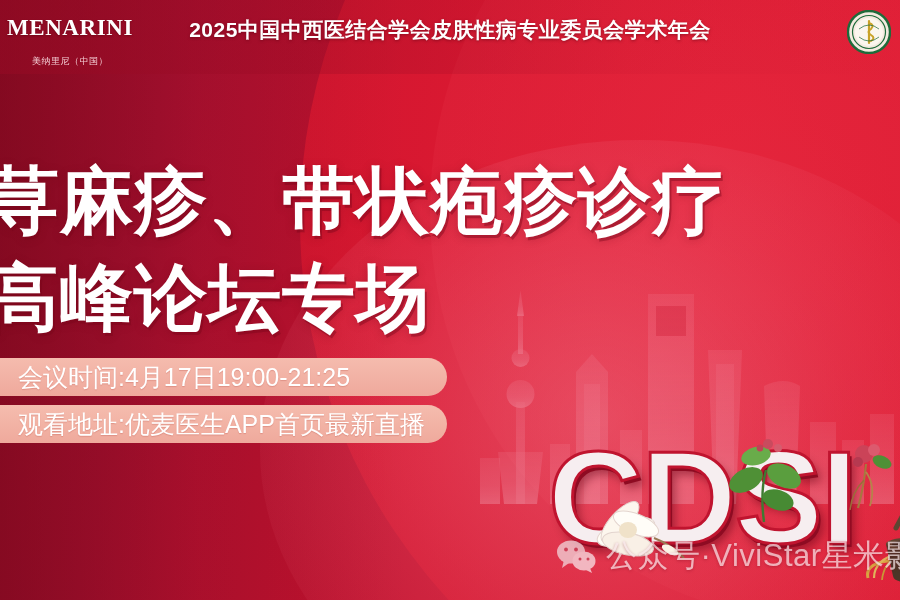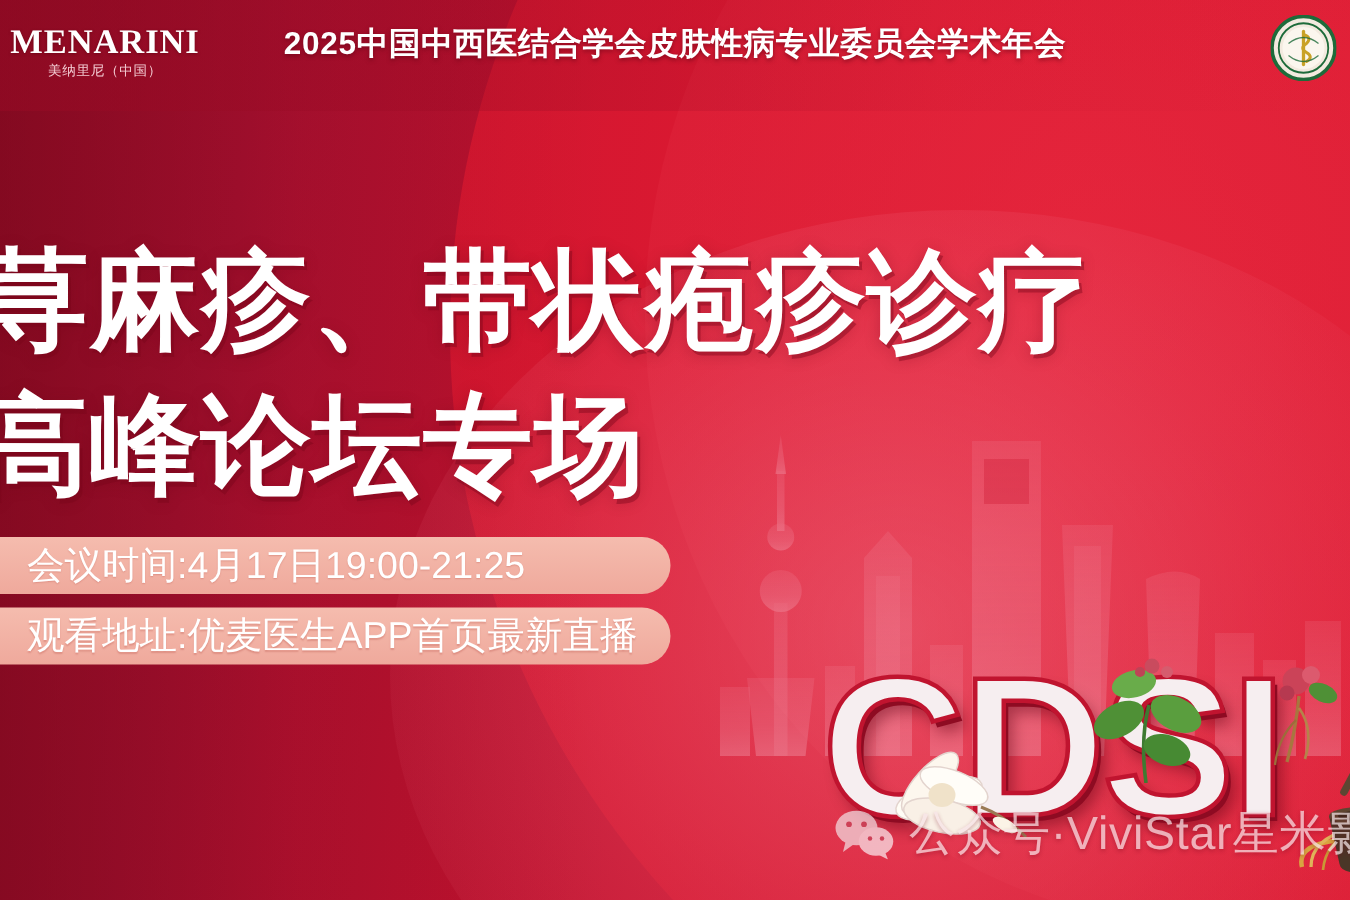--- a/index.html
+++ b/index.html
@@ -108,21 +108,21 @@
   .logo-word {
     font-family: "Liberation Serif", "DejaVu Serif", serif;
     font-size: 23px;
     font-weight: 700;
     letter-spacing: 0.6px;
     color: #FFFFFF;
     line-height: 1;
     text-shadow: 0 1px 2px rgba(80,0,14,0.5);
   }
   .logo-sub {
-    margin-top: 4px;
+    margin-top: 18px;
     font-size: 9px;
     color: #F3CBD2;
     letter-spacing: 0.5px;
     line-height: 1;
   }
   .conf-title-wrap {
     position: absolute;
     left: 0;
     top: 18px;
     width: 900px;

